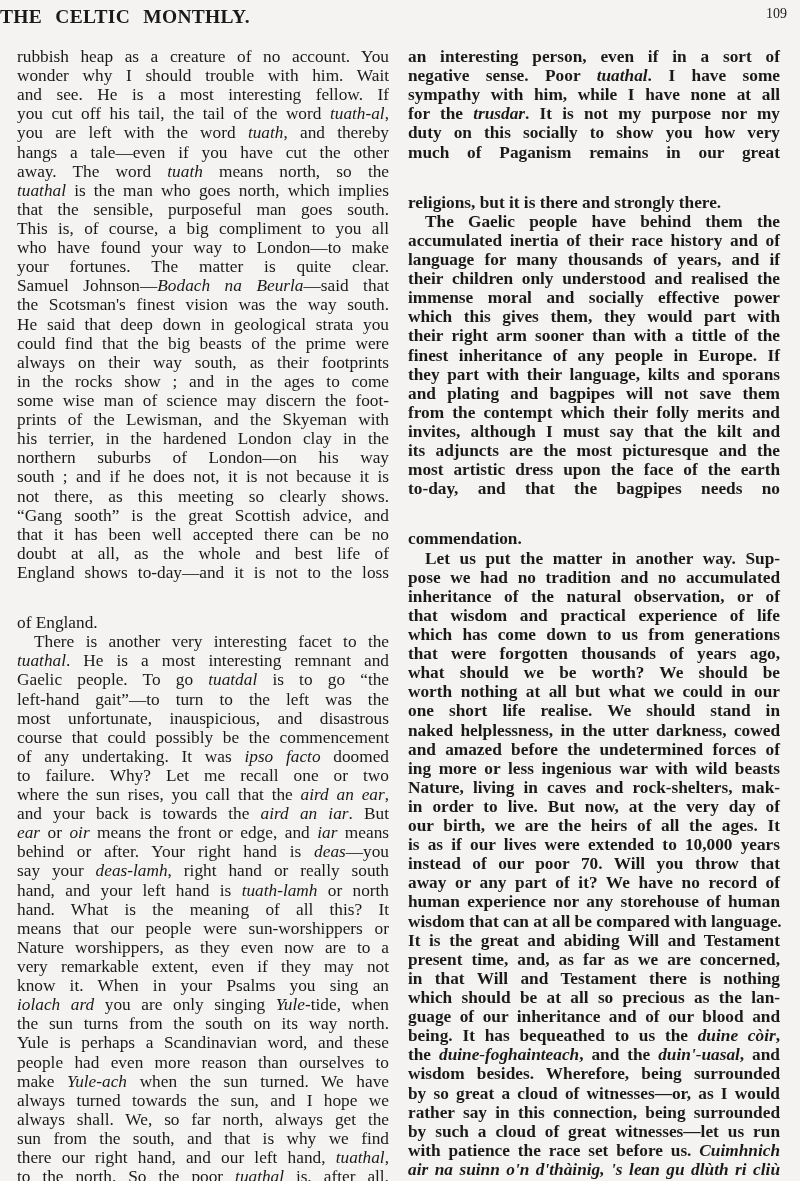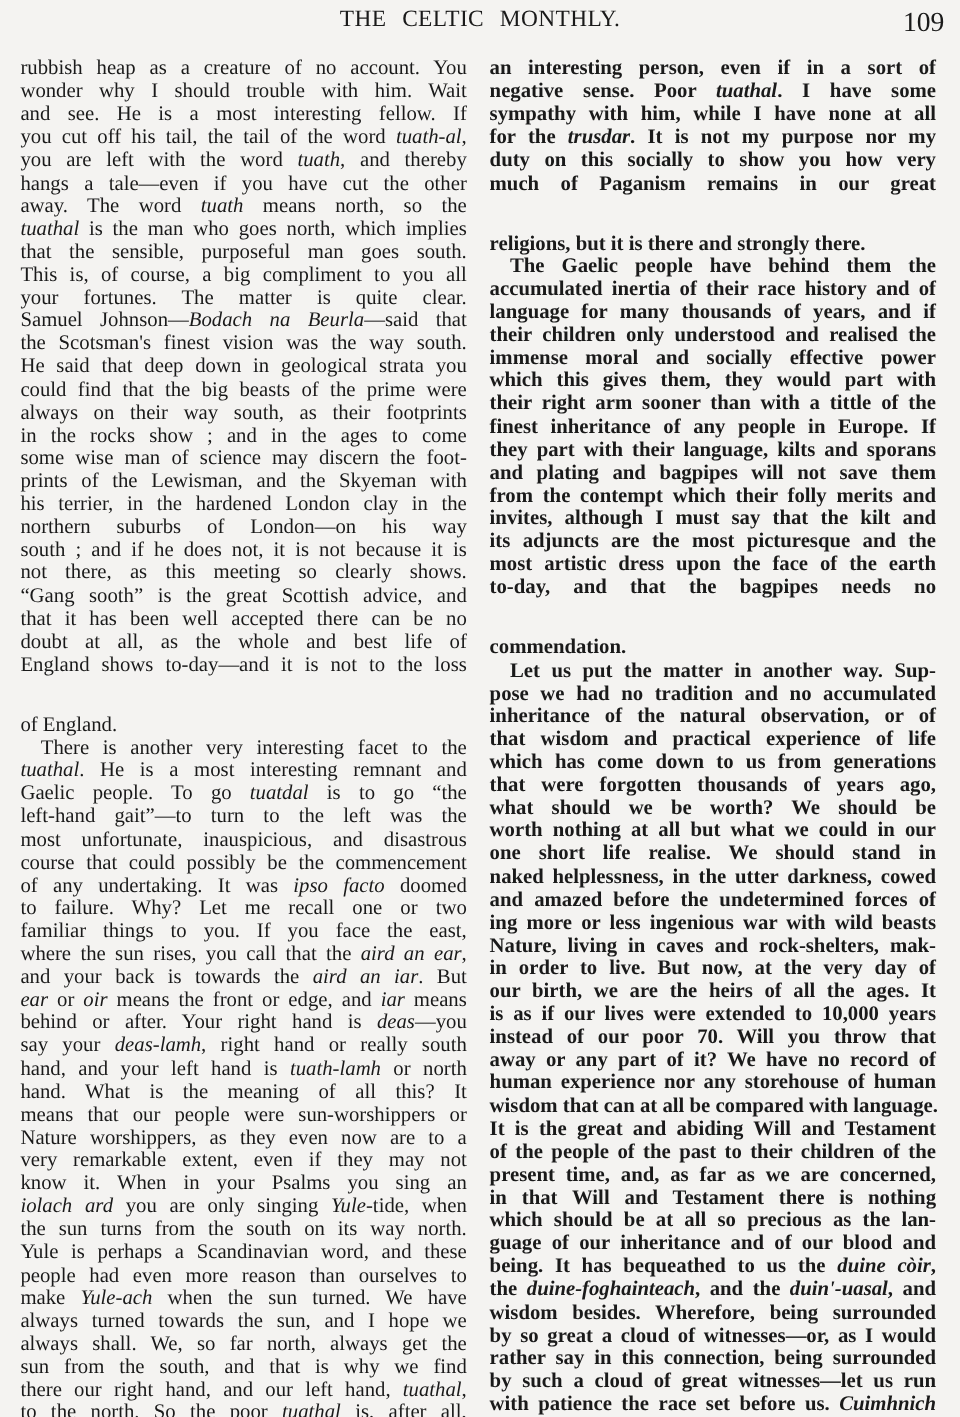--- a/index.html
+++ b/index.html
@@ -7,26 +7,26 @@
     width: 800px; height: 1181px; overflow: hidden;
     background: #f4f3f1;
     color: #1a1a1a;
     font-family: "Liberation Serif", "DejaVu Serif", serif;
     position: relative;
   }
   .header {
     position: absolute; top: 4px; left: 0; width: 800px; height: 26px;
   }
   .header .title {
-    position: absolute; left: 0; width: 800px; text-align: center;
-    font-size: 19.5px; font-weight: normal; letter-spacing: 0.3px; word-spacing: 8px;
+    position: absolute; left: 0; width: 800px; text-align: left;
+    font-size: 19.5px; font-weight: bold; letter-spacing: 0.3px; word-spacing: 8px;
     top: 2px;
   }
   .header .pagenum {
-    position: absolute; right: 13px; top: 2px; font-size: 23px; font-weight: normal;
+    position: absolute; right: 13px; top: 2px; font-size: 14px; font-weight: normal;
   }
   .col {
     position: absolute; top: 47px; width: 372px;
     font-size: 17.3px; line-height: 19.12px;
   }
   .col.left { left: 17px; }
   .col.right { left: 408px; font-weight: bold; }
   .line {
     display: block; white-space: nowrap; height: 19.12px;
     text-align: justify; text-align-last: justify;
@@ -48,20 +48,21 @@
     <span class="line">rubbish heap as a creature of no account.  You</span>
     <span class="line">wonder why I should trouble with him.  Wait</span>
     <span class="line">and see.  He is a most interesting fellow.  If</span>
     <span class="line">you cut off his tail, the tail of the word <i>tuath-al</i>,</span>
     <span class="line">you are left with the word <i>tuath</i>, and thereby</span>
     <span class="line">hangs a tale—even if you have cut the other</span>
     <span class="line">away.  The word <i>tuath</i> means north, so the</span>
     <span class="line"><i>tuathal</i> is the man who goes north, which implies</span>
     <span class="line">that the sensible, purposeful man goes south.</span>
     <span class="line">This is, of course, a big compliment to you all</span>
+    <span class="line">who have found your way to London—to make</span>
     <span class="line">your fortunes.  The matter is quite clear.</span>
     <span class="line">Samuel Johnson—<i>Bodach na Beurla</i>—said that</span>
     <span class="line">the Scotsman's finest vision was the way south.</span>
     <span class="line">He said that deep down in geological strata you</span>
     <span class="line">could find that the big beasts of the prime were</span>
     <span class="line">always on their way south, as their footprints</span>
     <span class="line">in the rocks show ; and in the ages to come</span>
     <span class="line">some wise man of science may discern the foot-</span>
     <span class="line">prints of the Lewisman, and the Skyeman with</span>
     <span class="line">his terrier, in the hardened London clay in the</span>
@@ -74,21 +75,20 @@
     <span class="line">England shows to-day—and it is not to the loss</span>
     <span class="line last">of England.</span>
     <span class="line indent">There is another very interesting facet to the</span>
     <span class="line"><i>tuathal</i>.  He is a most interesting remnant and</span>
     <span class="line">Gaelic people.  To go <i>tuatdal</i> is to go “the</span>
     <span class="line">left-hand gait”—to turn to the left was the</span>
     <span class="line">most unfortunate, inauspicious, and disastrous</span>
     <span class="line">course that could possibly be the commencement</span>
     <span class="line">of any undertaking.  It was <i>ipso facto</i> doomed</span>
     <span class="line">to failure.  Why?  Let me recall one or two</span>
-    <span class="line">familiar things to you.  If you face the east,</span>
     <span class="line">where the sun rises, you call that the <i>aird an ear</i>,</span>
     <span class="line">and your back is towards the <i>aird an iar</i>.  But</span>
     <span class="line"><i>ear</i> or <i>oir</i> means the front or edge, and <i>iar</i> means</span>
     <span class="line">behind or after.  Your right hand is <i>deas</i>—you</span>
     <span class="line">say your <i>deas-lamh</i>, right hand or really south</span>
     <span class="line">hand, and your left hand is <i>tuath-lamh</i> or north</span>
     <span class="line">hand.  What is the meaning of all this?  It</span>
     <span class="line">means that our people were sun-worshippers or</span>
     <span class="line">Nature worshippers, as they even now are to a</span>
     <span class="line">very remarkable extent, even if they may not</span>
@@ -142,21 +142,20 @@
     <span class="line">ing more or less ingenious war with wild beasts</span>
     <span class="line">Nature, living in caves and rock-shelters, mak-</span>
     <span class="line">in order to live.  But now, at the very day of</span>
     <span class="line">our birth, we are the heirs of all the ages.  It</span>
     <span class="line">is as if our lives were extended to 10,000 years</span>
     <span class="line">instead of our poor 70.  Will you throw that</span>
     <span class="line">away or any part of it?  We have no record of</span>
     <span class="line">human experience nor any storehouse of human</span>
     <span class="line">wisdom that can at all be compared with language.</span>
     <span class="line">It is the great and abiding Will and Testament</span>
-    <span class="line">of the people of the past to their children of the</span>
     <span class="line">present time, and, as far as we are concerned,</span>
     <span class="line">in that Will and Testament there is nothing</span>
     <span class="line">which should be at all so precious as the lan-</span>
     <span class="line">guage of our inheritance and of our blood and</span>
     <span class="line">being.  It has bequeathed to us the <i>duine còir</i>,</span>
     <span class="line">the <i>duine-foghainteach</i>, and the <i>duin'-uasal</i>, and</span>
     <span class="line">wisdom besides.  Wherefore, being surrounded</span>
     <span class="line">by so great a cloud of witnesses—or, as I would</span>
     <span class="line">rather say in this connection, being surrounded</span>
     <span class="line">by such a cloud of great witnesses—let us run</span>

